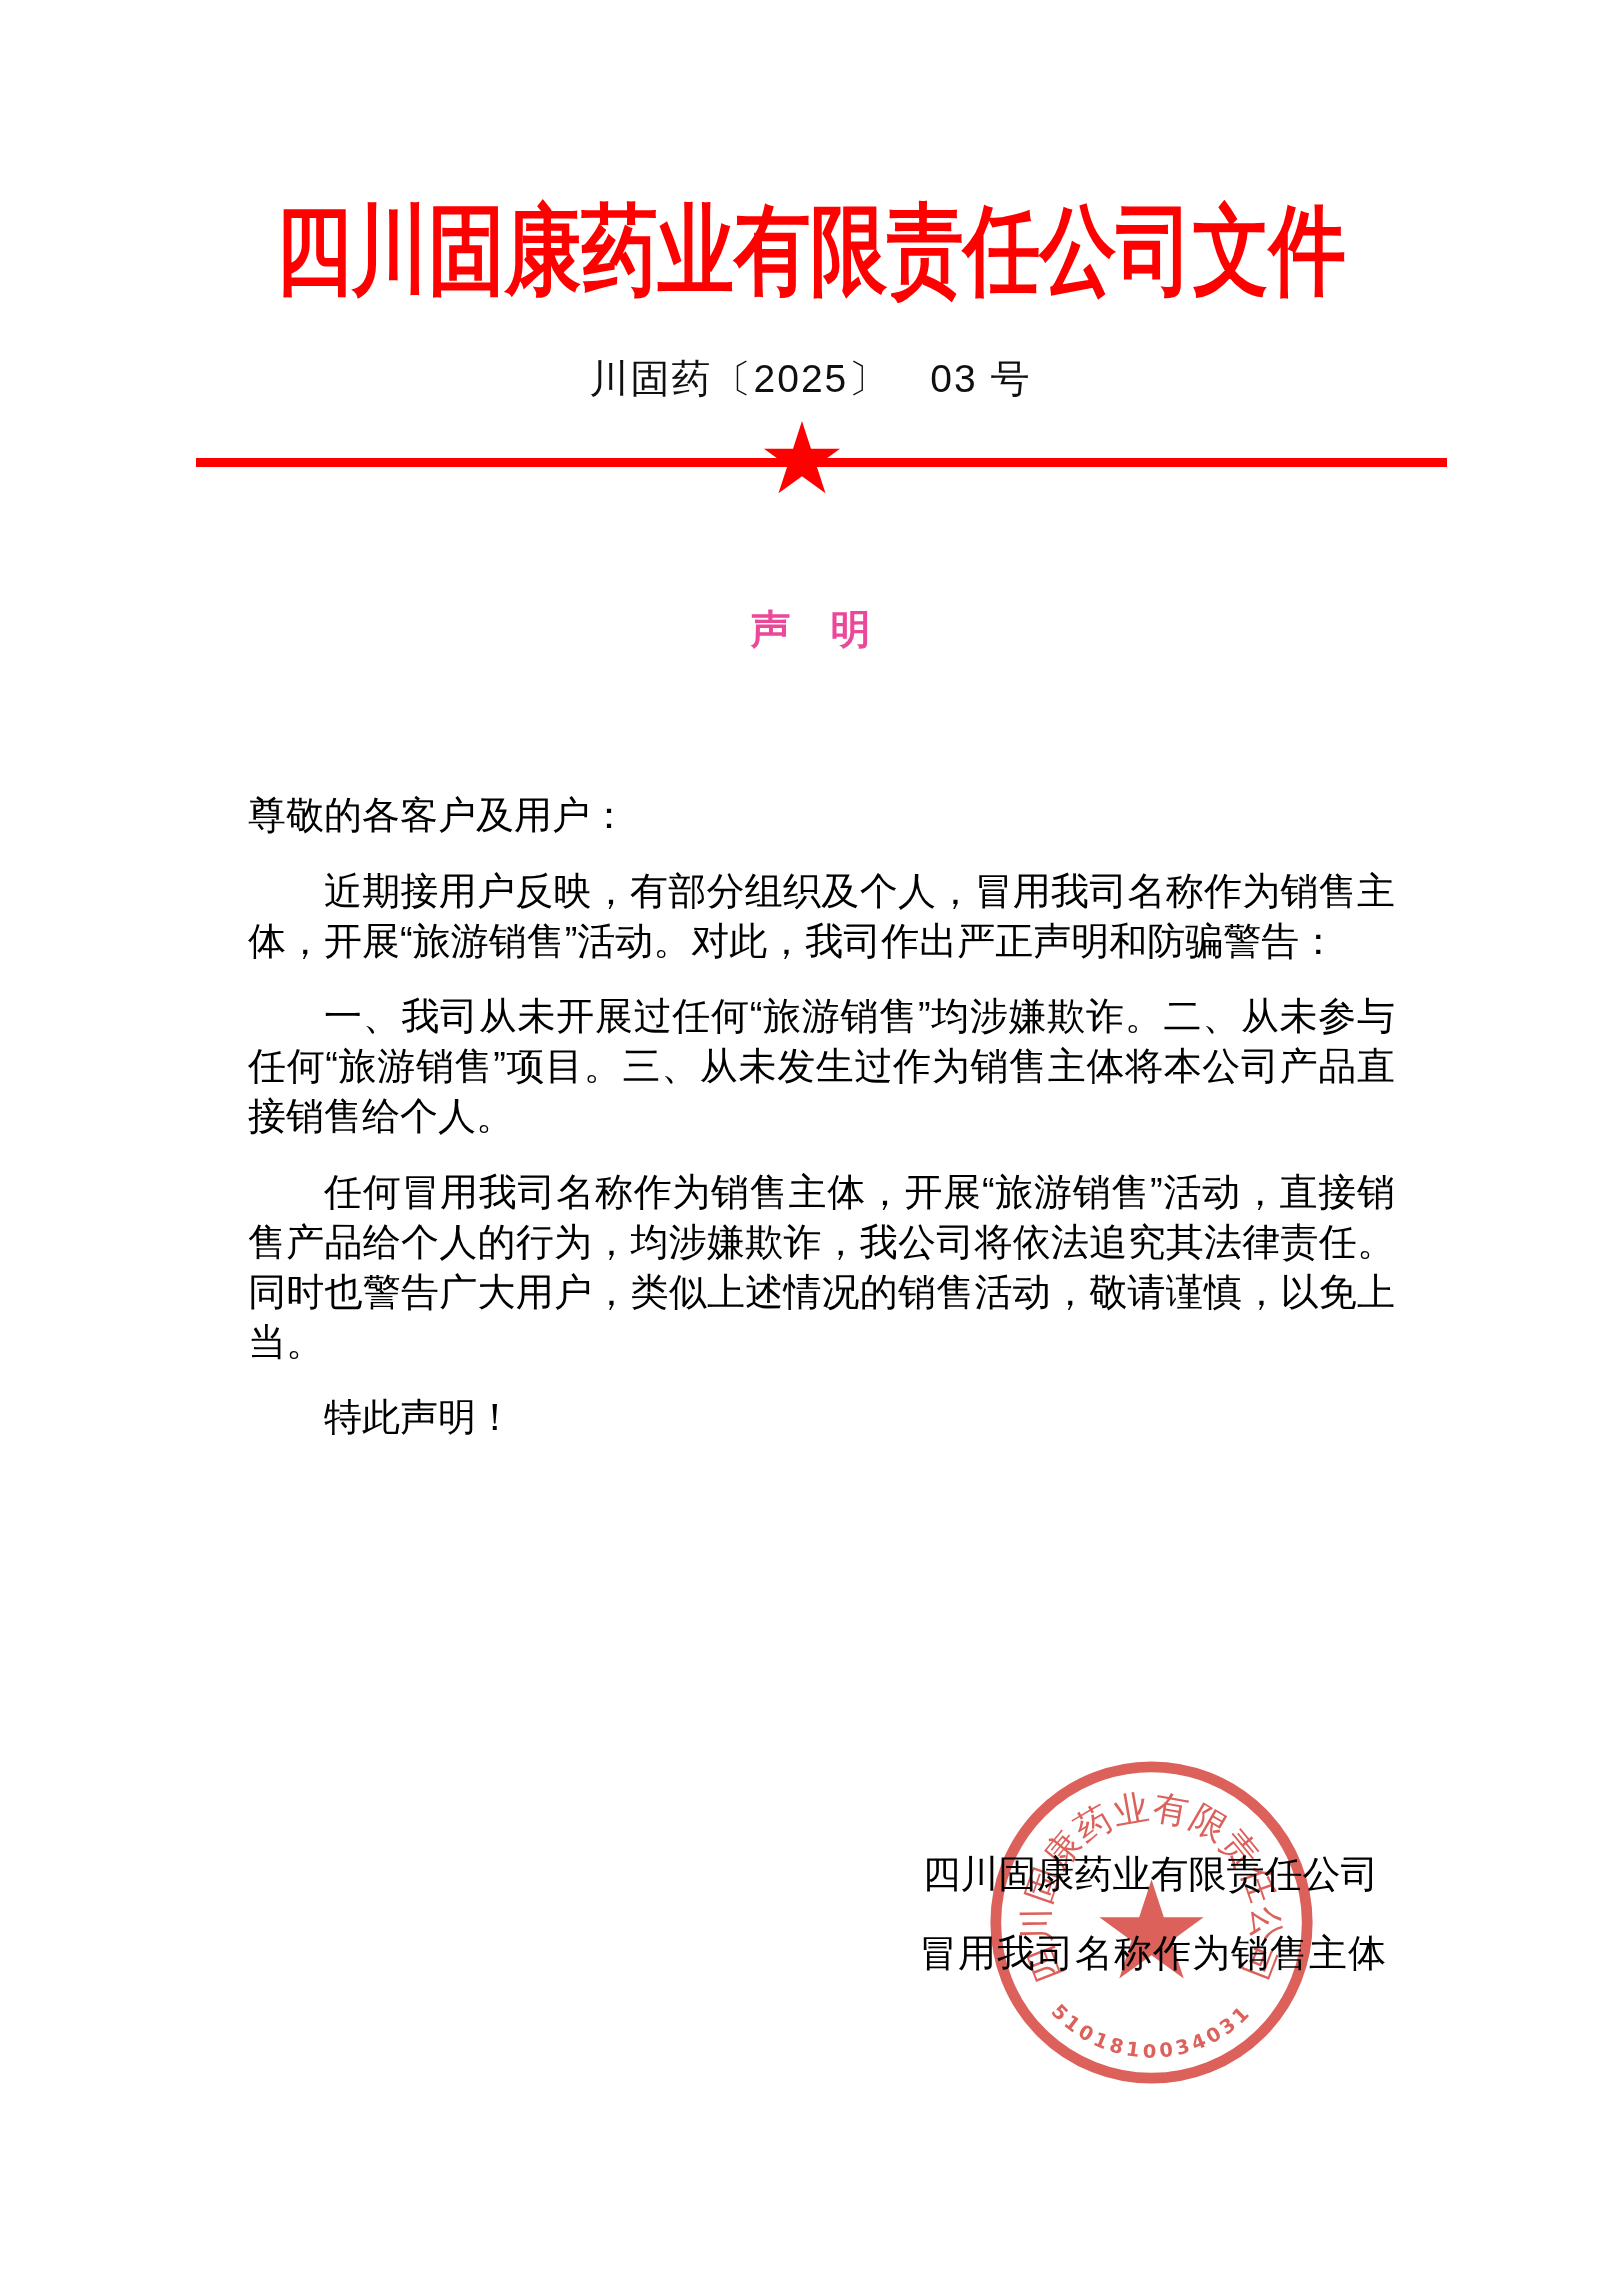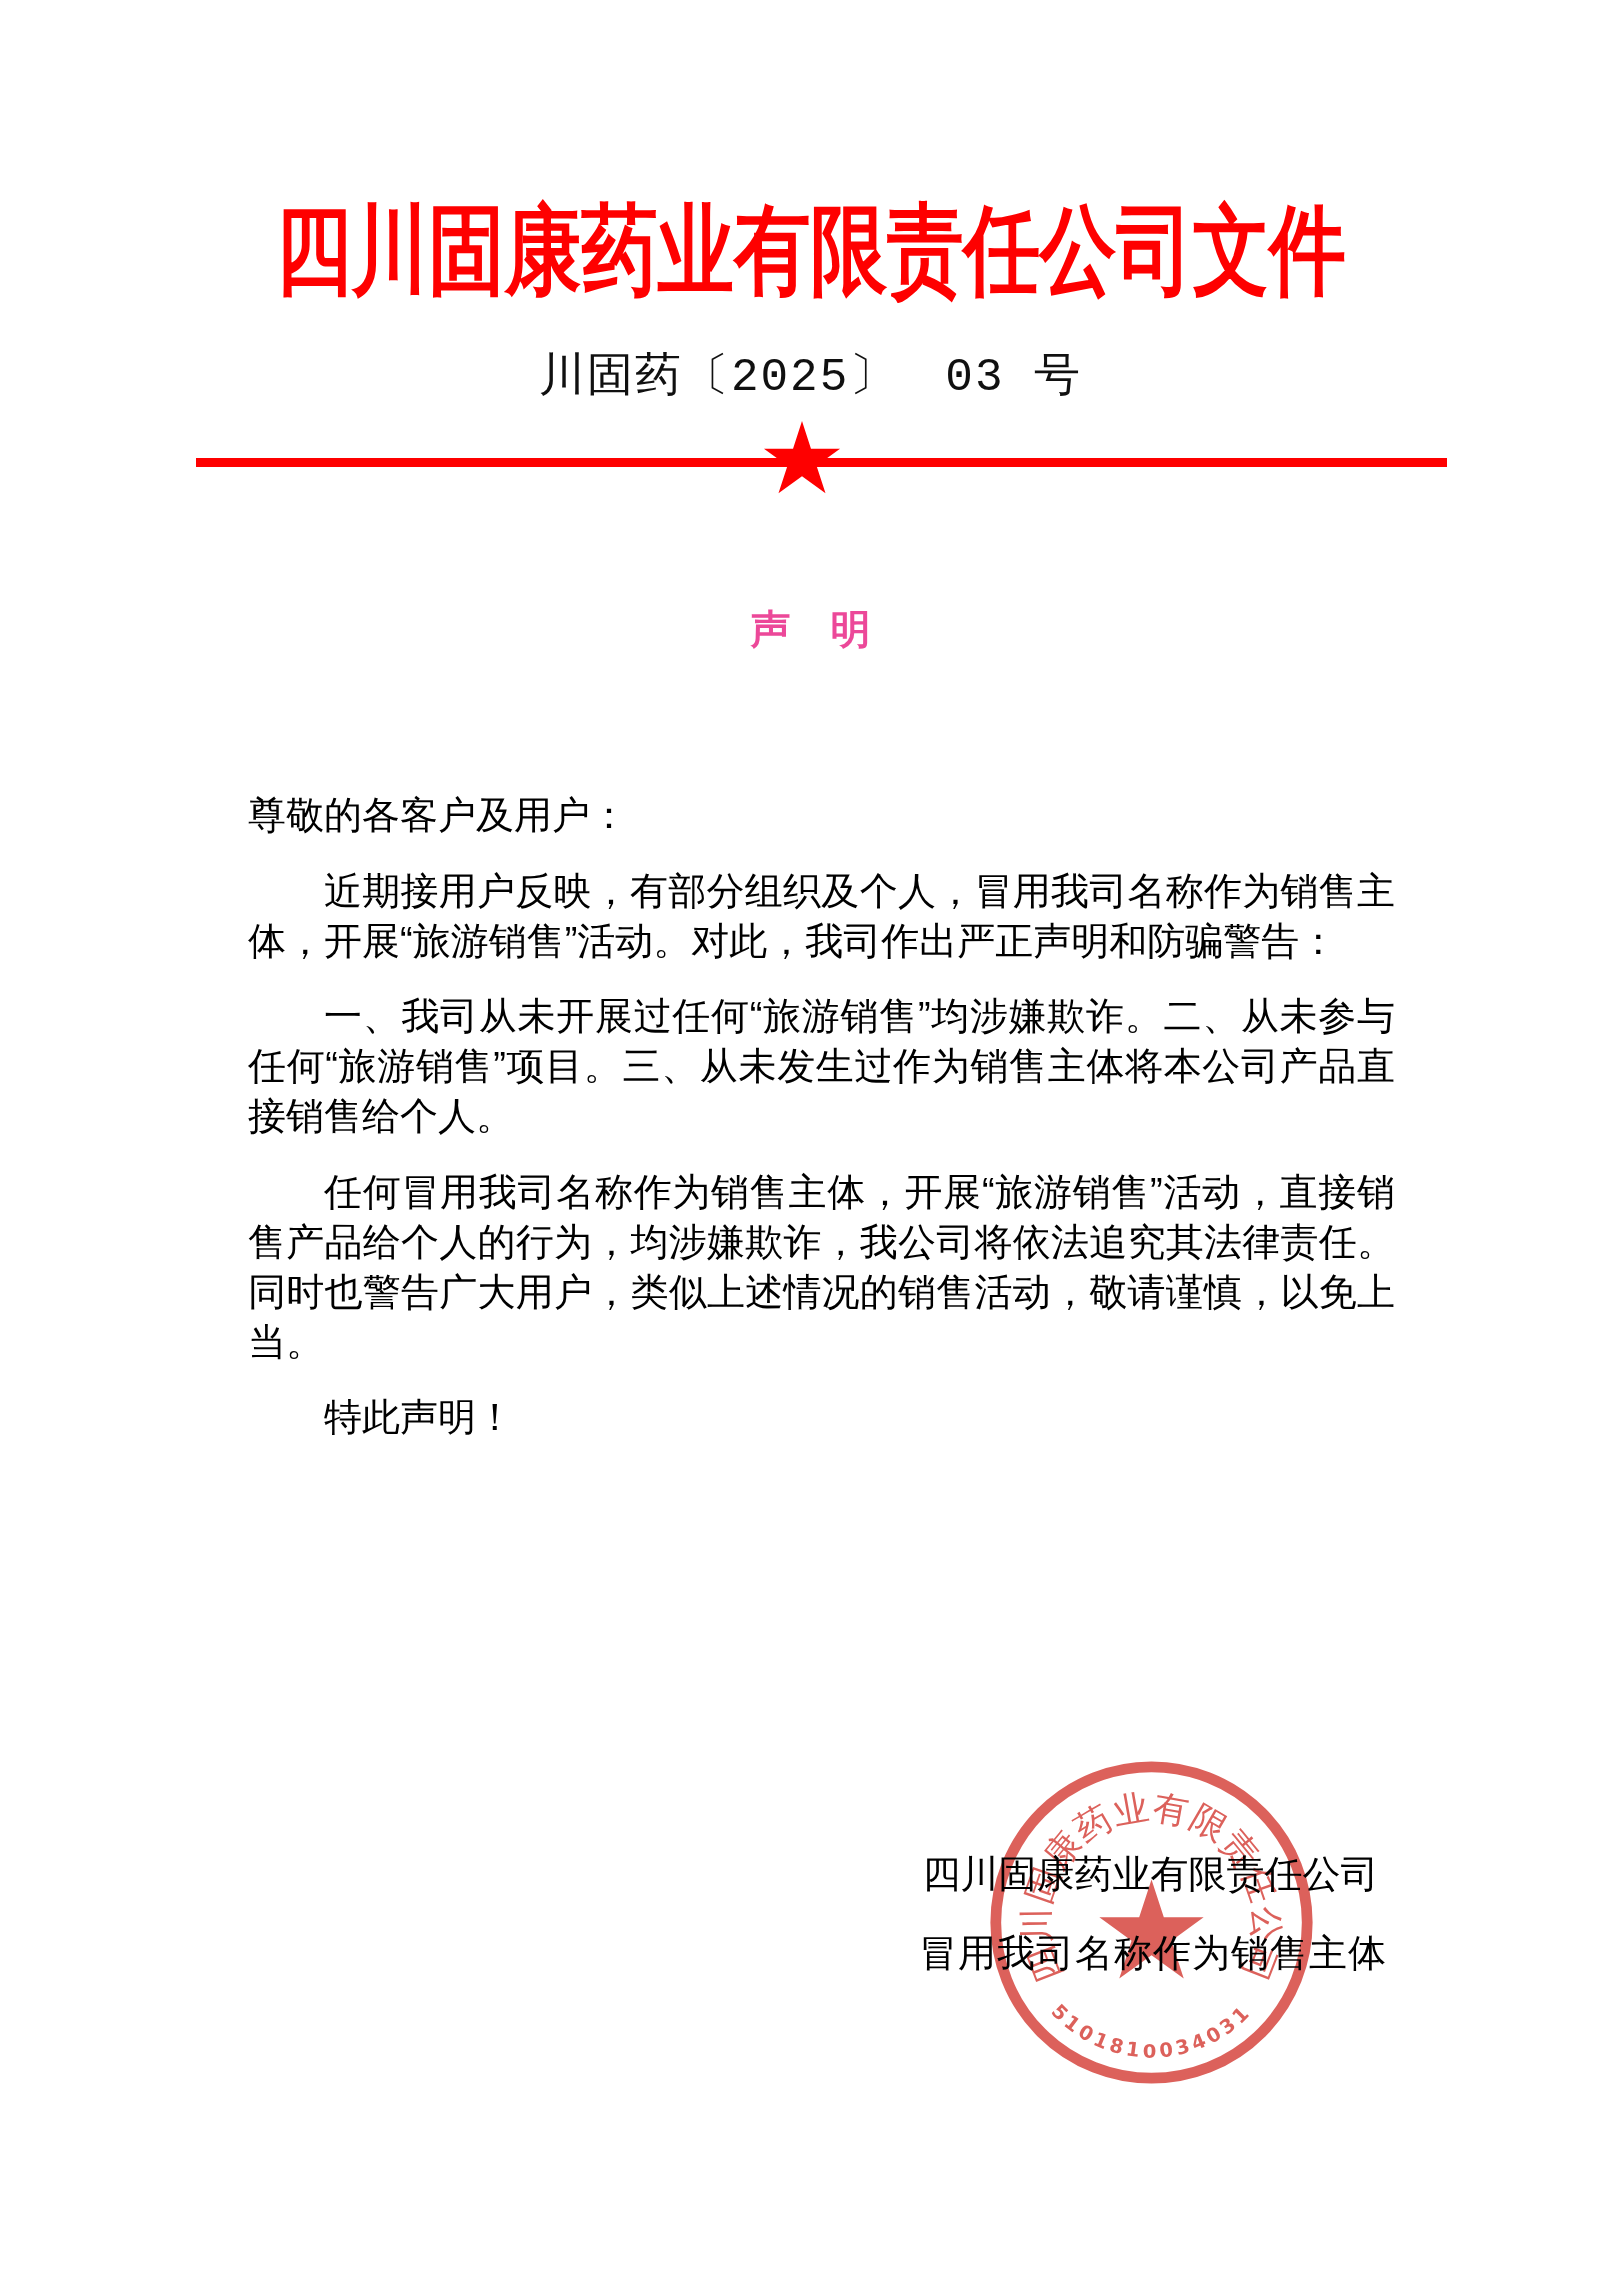--- a/index.html
+++ b/index.html
@@ -29,22 +29,22 @@
     white-space: nowrap;
   }
 
   
   .docnum {
     position: absolute;
     top: 355px;
     left: 0;
     width: 100%;
     text-align: center;
-    font-family: Liberation Mono, monospace;
-    font-size: 46px;
+    font-family: Liberation Sans, sans-serif;
+    font-size: 39px;
     line-height: 47px;
     letter-spacing: 2px;
     color: #101010;
     white-space: pre;
   }
 
   
   .rule {
     position: absolute;
     left: 196px;

